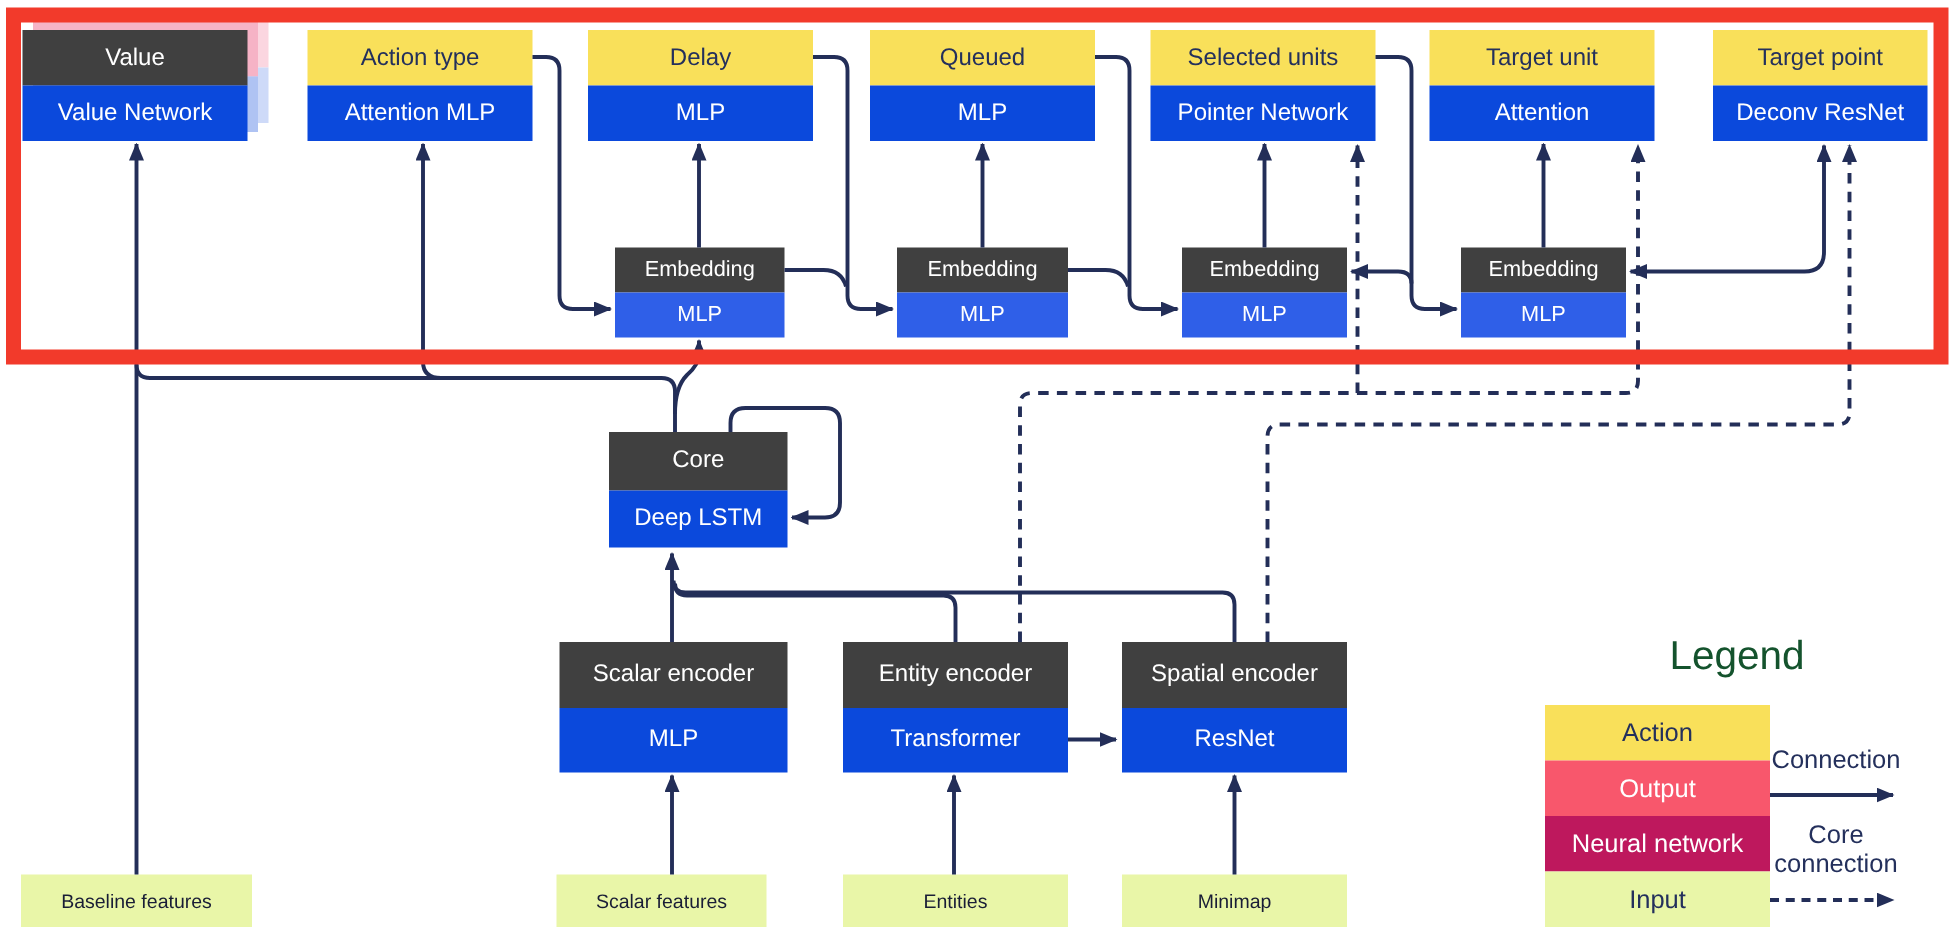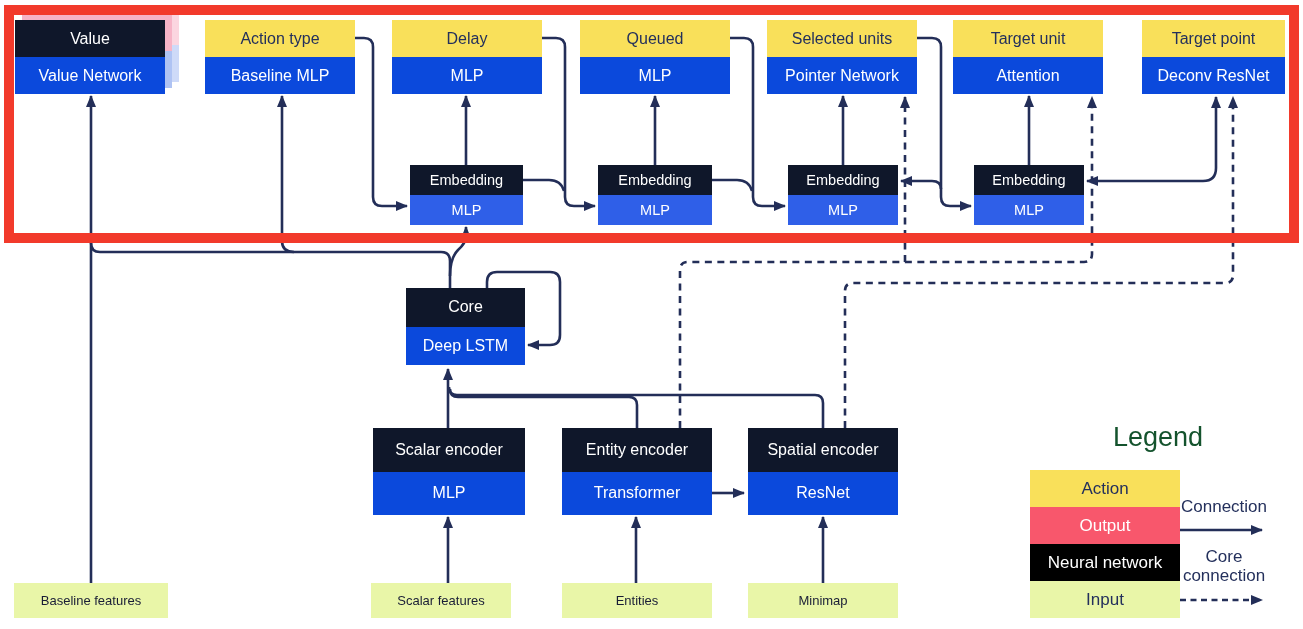--- a/index.html
+++ b/index.html
@@ -3,42 +3,42 @@
 <meta charset="utf-8">
 <style>
   html,body{margin:0;padding:0;background:#fff;}
   #stage{position:relative;width:1303px;height:629px;background:#ffffff;overflow:hidden;
          font-family:"Liberation Sans","DejaVu Sans",sans-serif;}
   svg.wires{position:absolute;left:0;top:0;z-index:3;pointer-events:none;}
   .box{position:absolute;display:flex;flex-direction:column;z-index:2;box-sizing:border-box;}
   .row{flex:1;display:flex;align-items:center;justify-content:center;white-space:nowrap;
        font-size:16px;font-weight:500;color:#ffffff;}
   .row.yellow{background:#F9E05A;color:#24305C;}
-  .row.pink{background:#0f172a;}
+  .row.pink{background:#404040;}
   .row.blue{background:#0B49DC;}
   .row.eblue{background:#2F5FE8;}
   .embed .row{font-size:14.5px;}
   .shadow{position:absolute;display:flex;flex-direction:column;z-index:1;}
   .shadow .row{pointer-events:none;}
   .sh2-p{background:#FBD6E0;} .sh2-b{background:#CEDAF8;}
   .sh1-p{background:#F6B3C6;} .sh1-b{background:#AFC3F3;}
   .input-box{position:absolute;z-index:2;background:#E9F6A8;color:#191D36;
              display:flex;align-items:center;justify-content:center;
              font-size:13px;font-weight:500;white-space:nowrap;}
   #red-frame{position:absolute;left:4px;top:5px;width:1295px;height:238px;
              border:10px solid #F23A2B;box-sizing:border-box;z-index:5;pointer-events:none;}
   .legend-title{position:absolute;z-index:2;color:#14532d;font-size:27px;font-weight:500;
                 text-align:center;}
   .legend-label{position:absolute;z-index:2;color:#24305C;font-size:17px;font-weight:500;
                 text-align:center;line-height:1.1;}
   .lg-row{height:37px;display:flex;align-items:center;justify-content:center;
           font-size:17px;font-weight:500;}
   .lg-action{background:#F9E05A;color:#24305C;}
   .lg-output{background:#F8576C;color:#fff;}
-  .lg-net{background:#000000;color:#fff;}
+  .lg-net{background:#be185d;color:#fff;}
   .lg-input{background:#E9F6A8;color:#24305C;}
 </style>
 </head>
 <body>
 
 <div id="stage">
 
   <svg class="wires" width="1303" height="629" viewBox="0 0 1303 629">
     <defs>
       <marker id="ah" viewBox="0 0 12 10" refX="11" refY="5" markerWidth="12" markerHeight="10" orient="auto-start-reverse" markerUnits="userSpaceOnUse">
@@ -92,21 +92,21 @@
     <div class="row sh1-p"></div>
     <div class="row sh1-b"></div>
   </div>
 
   <div class="box" style="left:15px;top:20px;width:150px;height:74px;">
     <div class="row pink">Value</div>
     <div class="row blue">Value Network</div>
   </div>
   <div class="box" style="left:205px;top:20px;width:150px;height:74px;">
     <div class="row yellow">Action type</div>
-    <div class="row blue">Baseline MLP</div>
+    <div class="row blue">Attention MLP</div>
   </div>
   <div class="box" style="left:392px;top:20px;width:150px;height:74px;">
     <div class="row yellow">Delay</div>
     <div class="row blue">MLP</div>
   </div>
   <div class="box" style="left:580px;top:20px;width:150px;height:74px;">
     <div class="row yellow">Queued</div>
     <div class="row blue">MLP</div>
   </div>
   <div class="box" style="left:767px;top:20px;width:150px;height:74px;">

